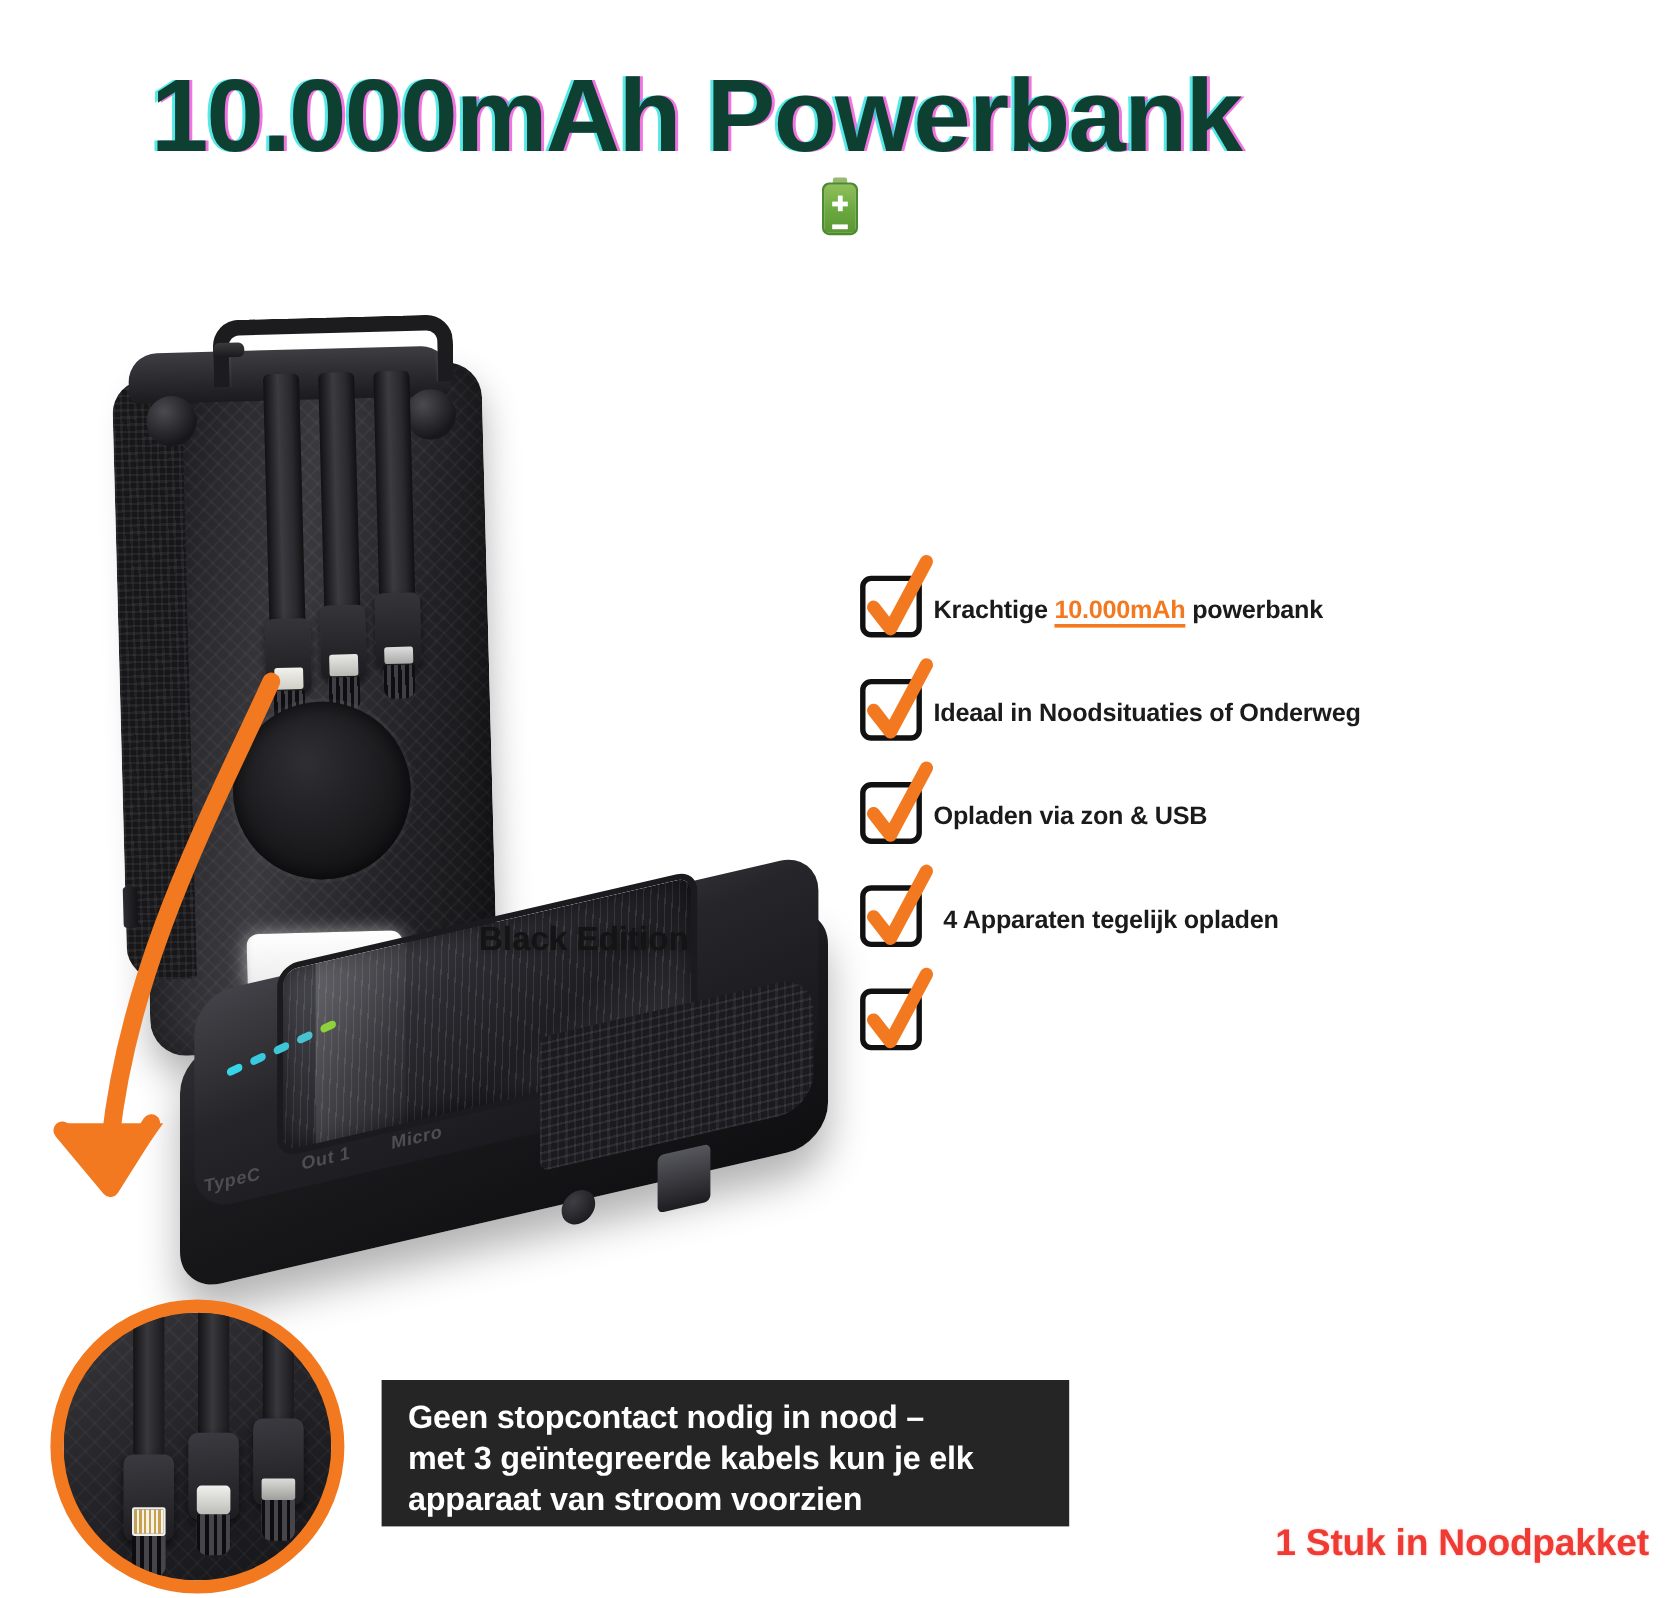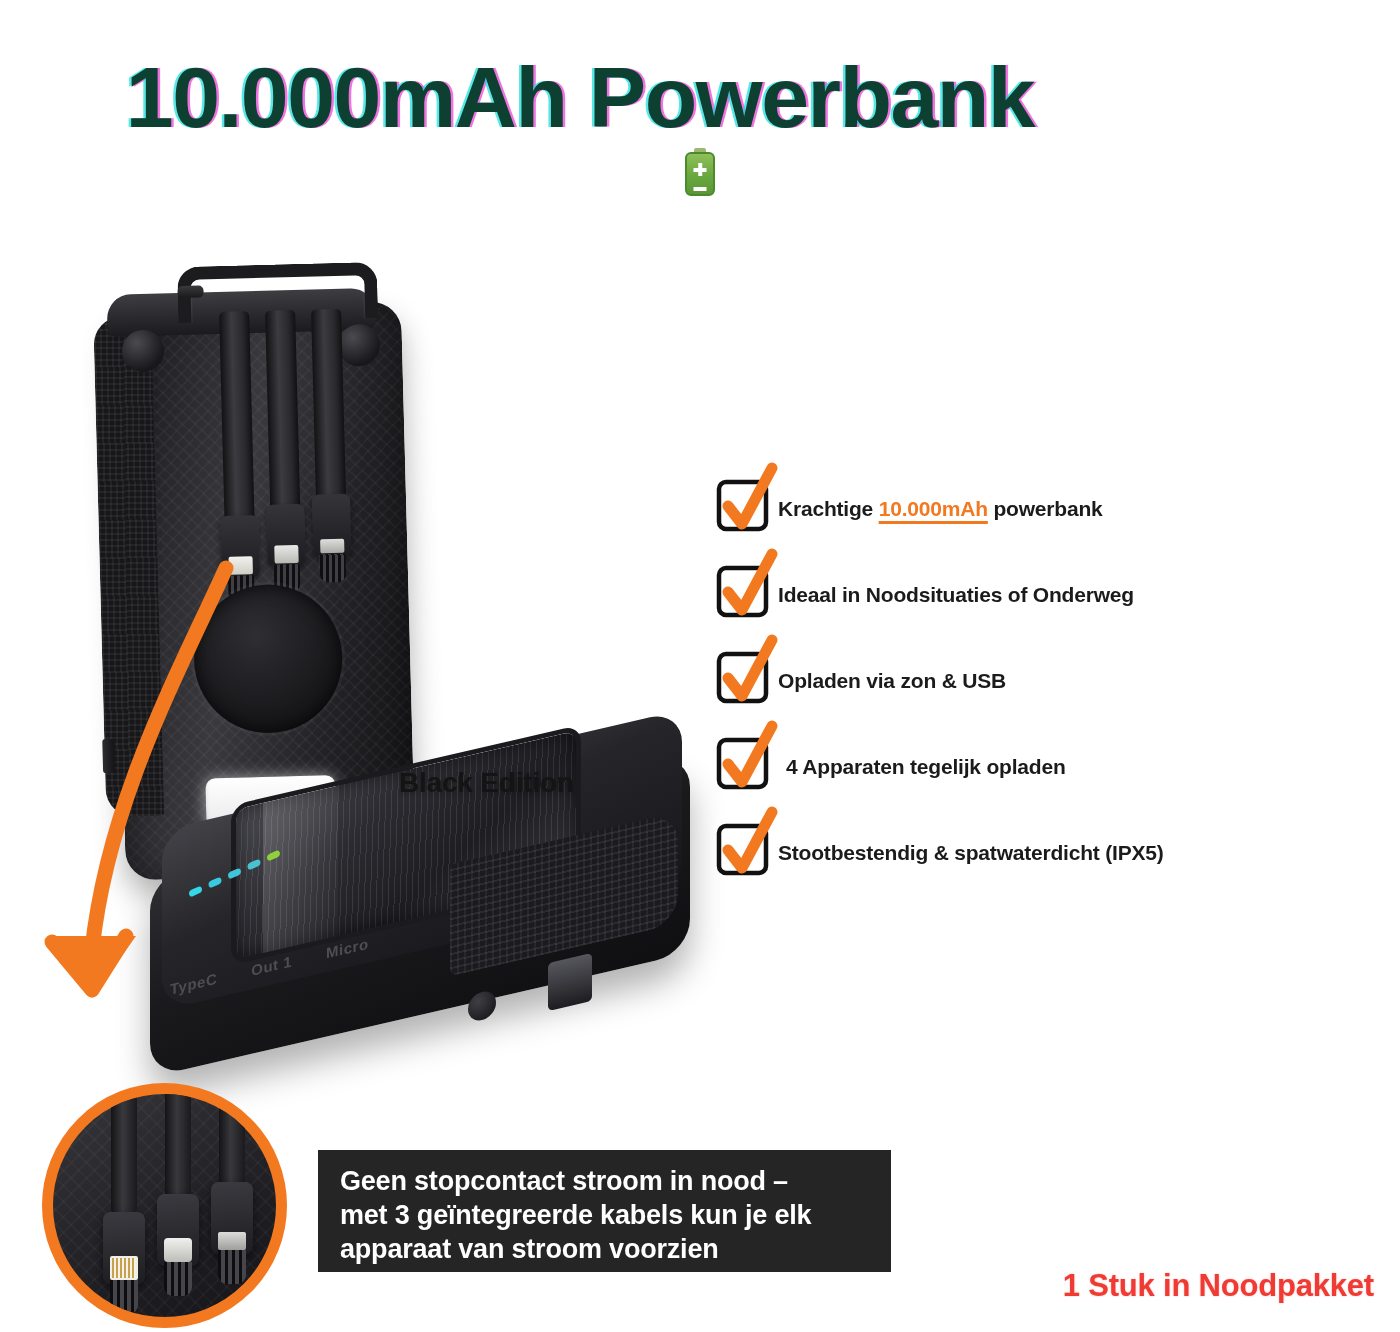--- a/index.html
+++ b/index.html
@@ -422,26 +422,23 @@
     </div>
   </div>
 
   <div class="feature-row">
     <div class="checkbox-wrap">
       <svg width="62" height="76" viewBox="0 0 62 76">
         <rect x="3" y="18" width="47" height="47" rx="7" fill="#ffffff" stroke="#111111" stroke-width="4.5"></rect>
         <path d="M 12 42 L 26 60 L 56 4" stroke="#f37920" stroke-width="11" fill="none" stroke-linecap="round" stroke-linejoin="round"></path>
       </svg>
     </div>
-    <div class="feature-text">
-      <span>Stootbestendig &amp; spatwaterdicht (IPX5)</span>
-    </div>
   </div>
 
 </div>
 
 <div id="caption-box">
-  <div class="line">Geen stopcontact stroom in nood –</div>
+  <div class="line">Geen stopcontact nodig in nood –</div>
   <div class="line">met 3 geïntegreerde kabels kun je elk</div>
   <div class="line">apparaat van stroom voorzien</div>
 </div>
 
 <div id="footer-note">1 Stuk in Noodpakket</div>
 
 </body></html>

